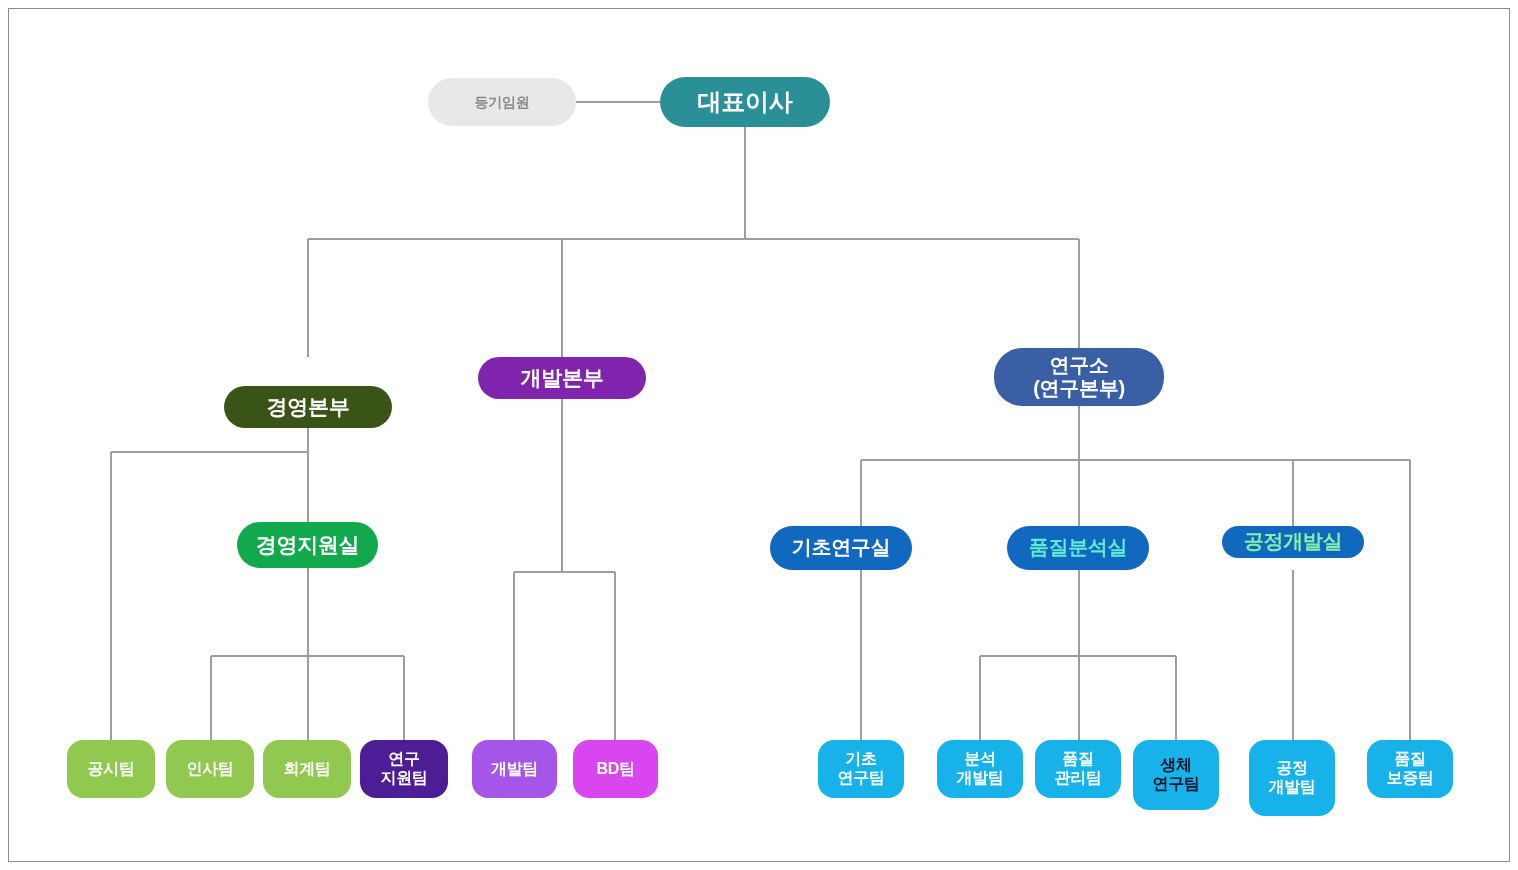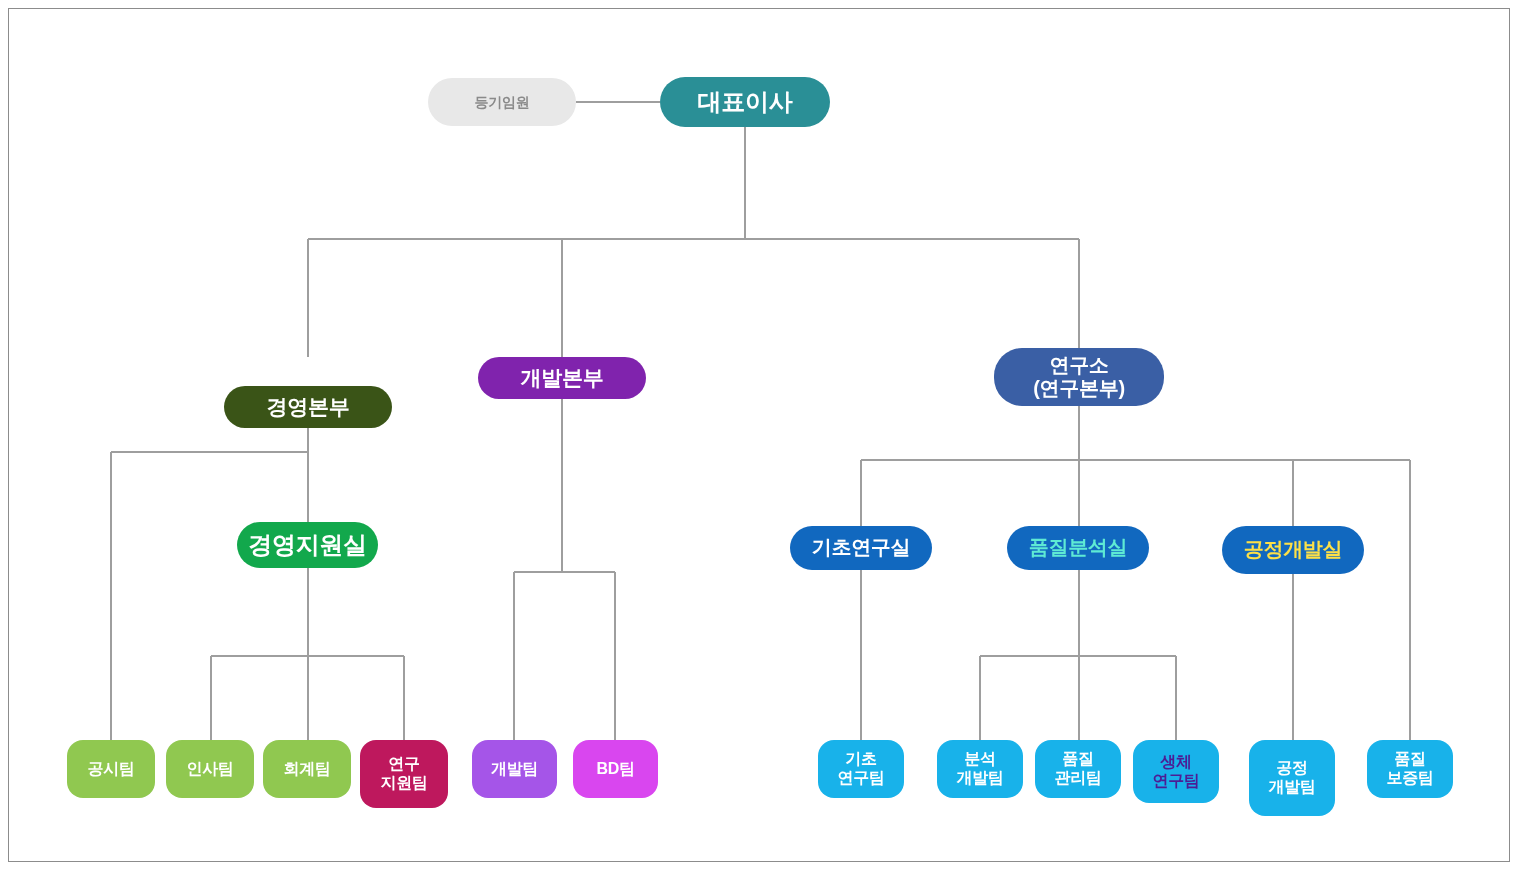--- a/index.html
+++ b/index.html
@@ -69,21 +69,21 @@
     font-size: 21px;
   }
   .node-div-navy {
     background: #3a5fa5;
     border-radius: 28px;
     font-size: 20px;
   }
   .node-office-green {
     background: #12a84c;
     border-radius: 24px;
-    font-size: 24px;
+    font-size: 21px;
   }
   .node-lab-blue {
     background: #1168bf;
     border-radius: 24px;
     font-size: 20px;
   }
   .node-team-lgreen {
     background: #90c850;
     border-radius: 16px;
     font-size: 16px;
@@ -139,36 +139,36 @@
       <line x1="1293" y1="570" x2="1293" y2="740" stroke="#9e9e9e" stroke-width="1.6" shape-rendering="crispEdges"></line>
     </svg>
   <div id="node-layer">
       <div class="node node-advisor" style="left: 428px; top: 78px; width: 148px; height: 48px; background: rgb(232, 232, 232); color: rgb(138, 138, 138);">등기임원</div>
       <div class="node node-ceo" style="left: 660px; top: 77px; width: 170px; height: 50px; background: rgb(42, 143, 150); color: rgb(255, 255, 255);">대표이사</div>
       <div class="node node-div-green" style="left: 224px; top: 357px; width: 168px; height: 42px; background: rgb(58, 84, 23); color: rgb(255, 255, 255); margin-top: 29px;">경영본부</div>
       <div class="node node-div-purple" style="left: 478px; top: 357px; width: 168px; height: 42px; background: rgb(128, 35, 173); color: rgb(255, 255, 255);">개발본부</div>
       <div class="node node-div-navy" style="left: 994px; top: 348px; width: 170px; height: 58px; background: rgb(58, 95, 165); color: rgb(255, 255, 255);">연구소
 (연구본부)</div>
       <div class="node node-office-green" style="left: 237px; top: 522px; width: 141px; height: 46px; background: rgb(18, 168, 76); color: rgb(255, 255, 255);">경영지원실</div>
-      <div class="node node-lab-blue" style="left: 790px; top: 526px; width: 142px; height: 44px; background: rgb(17, 104, 191); color: rgb(255, 255, 255);">기초연구실</div>
+      <div class="node node-lab-blue" style="left: 770px; top: 526px; width: 142px; height: 44px; background: rgb(17, 104, 191); color: rgb(255, 255, 255);">기초연구실</div>
       <div class="node node-lab-blue" style="left: 1007px; top: 526px; width: 142px; height: 44px; background: rgb(17, 104, 191); color: #5eead4;">품질분석실</div>
-      <div class="node node-lab-blue" style="left: 1222px; top: 526px; width: 142px; height: 48px; background: rgb(17, 104, 191); color: #fde047;">공정개발실</div>
+      <div class="node node-lab-blue" style="left: 1222px; top: 526px; width: 142px; height: 32px; background: rgb(17, 104, 191); color: #86efac;">공정개발실</div>
       <div class="node node-team-lgreen" style="left: 67px; top: 740px; width: 88px; height: 58px; background: rgb(144, 200, 80); color: rgb(255, 255, 255);">공시팀</div>
       <div class="node node-team-lgreen" style="left: 166px; top: 740px; width: 88px; height: 58px; background: rgb(144, 200, 80); color: rgb(255, 255, 255);">인사팀</div>
       <div class="node node-team-lgreen" style="left: 263px; top: 740px; width: 88px; height: 58px; background: rgb(144, 200, 80); color: rgb(255, 255, 255);">회계팀</div>
-      <div class="node node-team-lgreen" style="left: 360px; top: 740px; width: 88px; height: 68px; background: #be185d; color: rgb(255, 255, 255);">연구
+      <div class="node node-team-lgreen" style="left: 360px; top: 740px; width: 88px; height: 58px; background: #4c1d95; color: rgb(255, 255, 255);">연구
 지원팀</div>
       <div class="node node-team-purple" style="left: 472px; top: 740px; width: 85px; height: 58px; background: rgb(165, 85, 232); color: rgb(255, 255, 255);">개발팀</div>
       <div class="node node-team-purple" style="left: 573px; top: 740px; width: 85px; height: 58px; background: #d946ef; color: rgb(255, 255, 255);">BD팀</div>
       <div class="node node-team-cyan" style="left: 818px; top: 740px; width: 86px; height: 58px; background: rgb(24, 178, 234); color: rgb(255, 255, 255);">기초
 연구팀</div>
       <div class="node node-team-cyan" style="left: 937px; top: 740px; width: 86px; height: 58px; background: rgb(24, 178, 234); color: rgb(255, 255, 255);">분석
 개발팀</div>
       <div class="node node-team-cyan" style="left: 1035px; top: 740px; width: 86px; height: 58px; background: rgb(24, 178, 234); color: rgb(255, 255, 255);">품질
 관리팀</div>
-      <div class="node node-team-cyan" style="left: 1133px; top: 740px; width: 86px; height: 63px; background: rgb(24, 178, 234); color: #4c1d95;">생체
+      <div class="node node-team-cyan" style="left: 1133px; top: 740px; width: 86px; height: 70px; background: rgb(24, 178, 234); color: #0f172a;">생체
 연구팀</div>
       <div class="node node-team-cyan" style="left: 1249px; top: 740px; width: 86px; height: 76px; background: rgb(24, 178, 234); color: rgb(255, 255, 255);">공정
 개발팀</div>
       <div class="node node-team-cyan" style="left: 1367px; top: 740px; width: 86px; height: 58px; background: rgb(24, 178, 234); color: rgb(255, 255, 255);">품질
 보증팀</div>
     </div>
 </div>
 
 </body></html>

